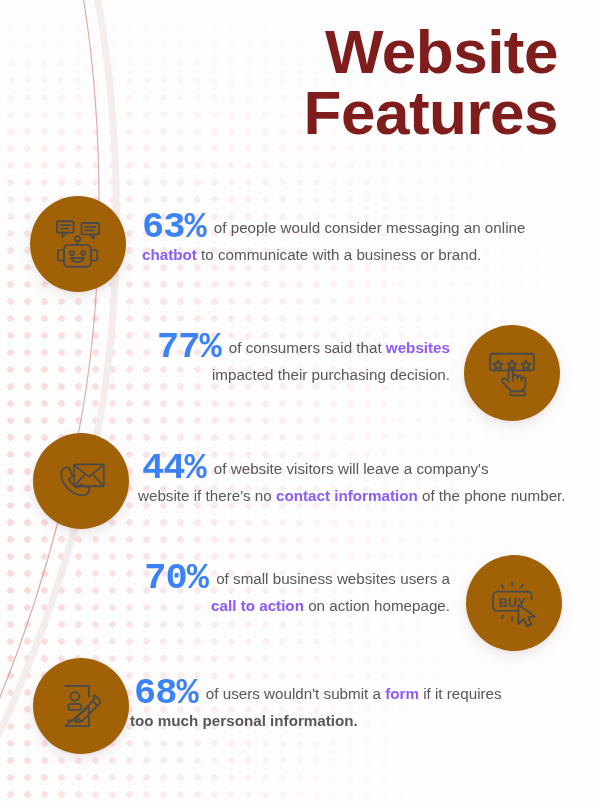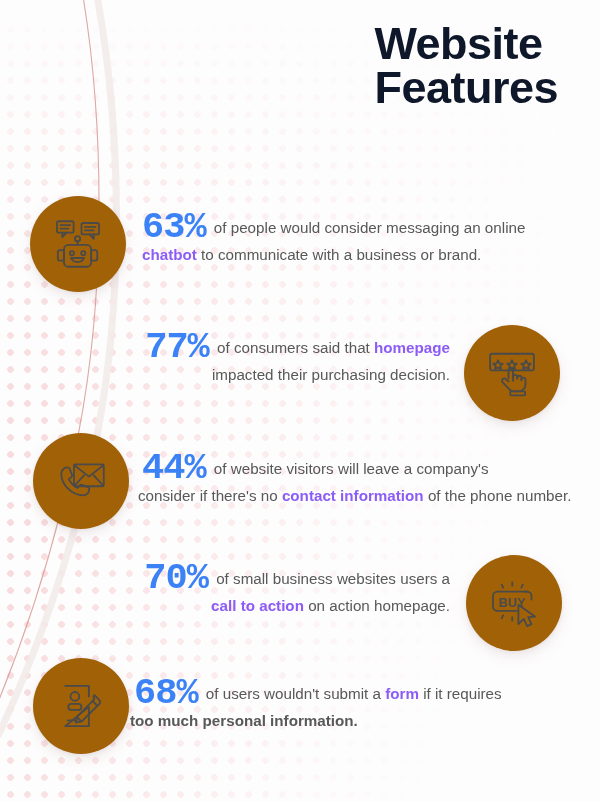--- a/index.html
+++ b/index.html
@@ -33,23 +33,24 @@
     mask-composite:intersect;
     opacity:.85;
     z-index:1;
   }
   #bg-swoosh { position:absolute; inset:0; z-index:2; pointer-events:none; }
 
   
   #title {
     position:absolute; top:22px; right:42px;
     z-index:5;
-    color:#0f172a;
+    text-align:right;
+    color:#7f1d1d;
     font-weight:bold;
-    font-size:45px;
+    font-size:62px;
     line-height:0.98;
     letter-spacing:-0.5px;
   }
   #title .t-line { display:block; white-space:nowrap; }
 
   .badge {
     position:absolute;
     width:96px; height:96px;
     border-radius:50%;
     background:#a16207;
@@ -127,36 +128,36 @@
     <path d="M32 17.5 l1.6 3.4 l3.6 .5 l-2.6 2.5 l.7 3.6 l-3.3 -1.8 l-3.3 1.8 l.7 -3.6 l-2.6 -2.5 l3.6 -.5 z"></path>
     <path d="M48 17.5 l1.6 3.4 l3.6 .5 l-2.6 2.5 l.7 3.6 l-3.3 -1.8 l-3.3 1.8 l.7 -3.6 l-2.6 -2.5 l3.6 -.5 z"></path>
     <path d="M28 38 v-8.5 a2.6 2.6 0 0 1 5.2 0 V41"></path>
     <path d="M33.2 36.5 a2.4 2.4 0 0 1 4.8 0 v2"></path>
     <path d="M38 37.5 a2.4 2.4 0 0 1 4.8 0 v3"></path>
     <path d="M42.8 39.5 a2.3 2.3 0 0 1 4.6 0 v5.5 a8 8 0 0 1 -8 8 h-5 a7 7 0 0 1 -5 -2.1 l-8 -8.2 a2.6 2.6 0 0 1 3.7 -3.7 L28 41.5"></path>
     <rect x="30" y="53" width="17" height="4.5" rx="1"></rect>
   </svg>
 </div>
 <div class="stat align-right" style="left:100px; top:334px; width:350px;">
-  <p><span class="pct">77%</span><span> of consumers said that </span><span class="hl">homepage</span></p>
+  <p><span class="pct">77%</span><span> of consumers said that </span><span class="hl">websites</span></p>
   <p><span>impacted their purchasing decision.</span></p>
 </div>
 
 <div class="badge" style="left:33px; top:433px;">
   <svg viewBox="0 0 64 64" fill="none" stroke="#4a4a4a" stroke-width="2.1" stroke-linecap="round" stroke-linejoin="round">
     <rect x="24" y="13" width="34" height="25" rx="1.5"></rect>
     <path d="M24.8 14.2 L41 27 L57.2 14.2"></path>
     <path d="M24.8 36.9 L35.5 25.5"></path>
     <path d="M57.2 36.9 L46.5 25.5"></path>
     <path d="M16.5 16.5 c-4 0-7 3.2-7 7.2 0 12.6 12.2 24.8 24.8 24.8 4 0 7.2-3 7.2-7 0-1-.6-2-1.6-2.4l-6.6-2.8c-1-.4-2.2-.1-2.9.8l-2.3 2.9c-4.4-2.2-7.9-5.7-10.1-10.1l2.9-2.3c.9-.7 1.2-1.9.8-2.9l-2.8-6.6c-.4-1-1.4-1.6-2.4-1.6z"></path>
   </svg>
 </div>
 <div class="stat align-left" style="left:142px; top:455px; width:420px;">
   <p><span class="pct">44%</span><span> of website visitors will leave a company's</span></p>
-  <p style="margin-left:-4px;"><span>consider if there's no </span><span class="hl">contact information</span><span> of the phone number.</span></p>
+  <p style="margin-left:-4px;"><span>website if there's no </span><span class="hl">contact information</span><span> of the phone number.</span></p>
 </div>
 
 <div class="badge" style="left:466px; top:555px;">
   <svg viewBox="0 0 64 64" fill="none" stroke="#4a4a4a" stroke-width="2.1" stroke-linecap="round" stroke-linejoin="round">
     <path d="M48 19 H13 a5 5 0 0 0 -5 5 v12 a5 5 0 0 0 5 5 h22"></path>
     <path d="M44 19 h3 a5 5 0 0 1 5 5 v4"></path>
     <text x="30" y="36" font-family="Liberation Sans, sans-serif" font-size="14.5" font-weight="bold" fill="#4a4a4a" stroke="none" text-anchor="middle">BUY</text>
     <line x1="18" y1="11" x2="19.6" y2="14.4"></line>
     <line x1="30" y1="8.5" x2="30" y2="12.2"></line>
     <line x1="42" y1="11" x2="40.4" y2="14.4"></line>

